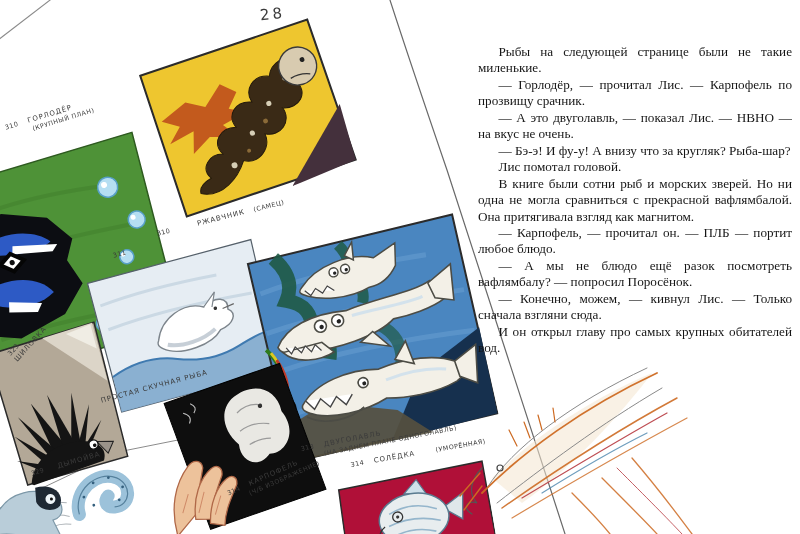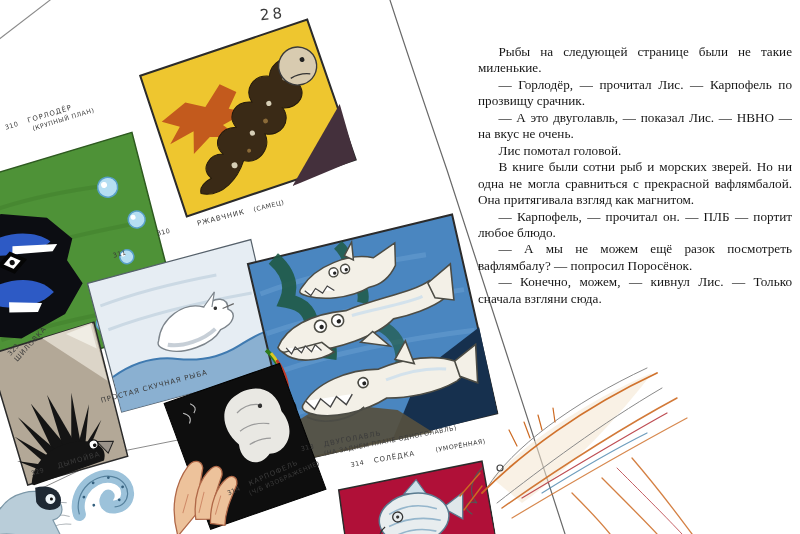--- a/index.html
+++ b/index.html
@@ -300,20 +300,22 @@
 
   <div class="hand" style="left:350px;top:461px;transform:rotate(-10deg);">
     <span class="num">314</span><span>СОЛЁДКА</span>
     <span class="note" style="margin-left:18px;">(УМОРЁННАЯ)</span>
   </div>
 
   <div class="story">
     <p>Рыбы на следующей странице были не такие миленькие.</p>
     <p>— Горлодёр, — прочитал Лис. — Карпофель по прозвищу срачник.</p>
     <p>— А это двуголавль, — показал Лис. — НВНО — на вкус не очень.</p>
+    <p>— Бэ-э! И фу-у! А внизу что за кругляк? Рыба-шар?</p>
     <p>Лис помотал головой.</p>
     <p>В книге были сотни рыб и морских зверей. Но ни одна не могла сравниться с прекрасной вафлямбалой. Она притягивала взгляд как магнитом.</p>
     <p>— Карпофель, — прочитал он. — ПЛБ — портит любое блюдо.</p>
-    <p>— А мы не можем ещё разок посмотреть вафлямбалу? — попросил Поросёнок.</p>
+    <p>— А мы не блюдо ещё разок посмотреть вафлямбалу? — попросил Поросёнок.</p>
     <p>— Конечно, можем, — кивнул Лис. — Только сначала взгляни сюда.</p>
+    <p>И он открыл главу про самых крупных обитателей вод.</p>
   </div>
 
 </div>
 
 </body></html>

